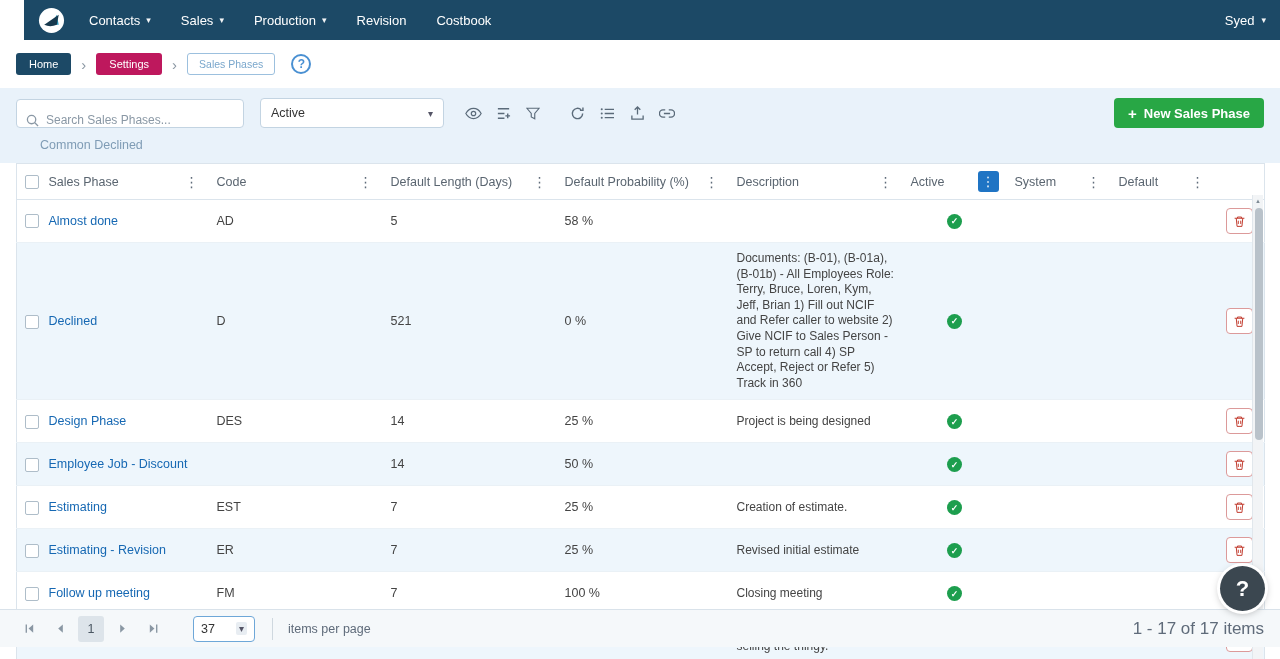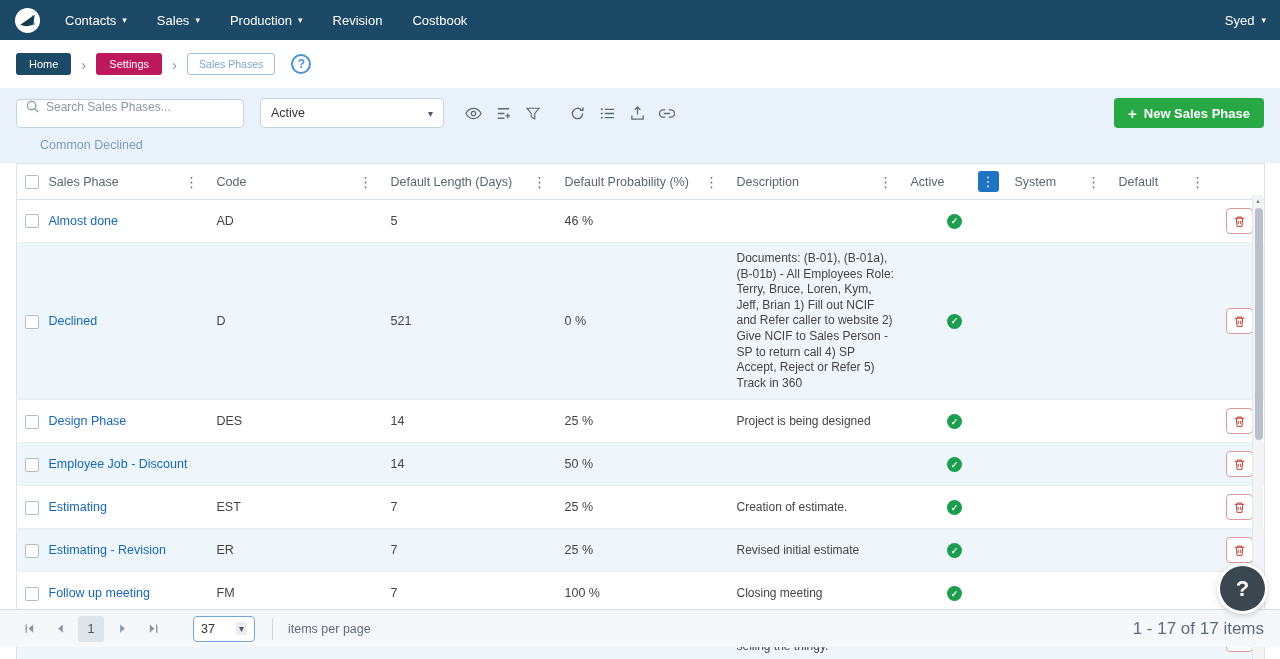--- a/index.html
+++ b/index.html
@@ -6,21 +6,21 @@
   html,body { width:1280px; height:659px; overflow:hidden; }
   body {
     font-family: "Liberation Sans", sans-serif;
     background:#fff; color:#333; position:relative; font-size:13px;
   }
   .spacer { flex:1; }
 
   
   .navbar {
     height:40px; background:#1c4966; display:flex; align-items:center;
-    padding:0 14px; color:#fff;
+    padding:0 14px; color:#fff;margin-left:24px;
   }
   .logo { width:27px; height:27px; margin-right:24px; cursor:pointer; flex:0 0 auto; }
   .nav-items { display:flex; align-items:center; gap:30px; }
   .nav-item { display:flex; align-items:center; gap:6px; font-size:13px; cursor:pointer; white-space:nowrap; }
   .nav-item .caret { font-size:9px; opacity:.95; }
   .user-menu { display:flex; align-items:center; gap:7px; cursor:pointer; }
 
   
   .breadcrumb-bar { height:48px; display:flex; align-items:center; gap:10px; padding:0 16px; background:#fff; }
   .bc-btn { border:none; border-radius:3px; font-family:inherit; font-size:11px; padding:5px 13px; cursor:pointer; }
@@ -32,21 +32,21 @@
     width:20px; height:20px; border:2px solid #4a90d2; border-radius:50%;
     color:#4a90d2; font-size:12px; font-weight:bold; display:flex; align-items:center;
     justify-content:center; margin-left:6px; cursor:pointer;
   }
 
   
   .toolbar-section { background:#e9f2fa; padding:10px 16px 0 16px; }
   .toolbar-row { display:flex; align-items:center; }
   .search-box {
     width:228px; height:29px; background:#fff; border:1px solid #c3d4e2; border-radius:4px;
-    display:flex; align-items:flex-start; padding:0 9px; gap:7px; color:#8a98a5;
+    display:flex; align-items:flex-end; padding:0 9px; gap:7px; color:#8a98a5;
   }
   .search-box input {
     border:none; outline:none; flex:1; font-family:inherit; font-size:12px; color:#333; background:transparent;
   }
   .search-box input::placeholder { color:#8a98a5; }
   .select {
     width:184px; height:30px; background:#fff; border:1px solid #c3d4e2; border-radius:4px;
     display:flex; align-items:center; justify-content:space-between; padding:0 10px;
     font-size:12.5px; color:#333; margin-left:16px; cursor:pointer;
   }
@@ -318,21 +318,21 @@
           </th>
         <th></th>
       </tr>
     </thead>
     <tbody>
       <tr>
         <td><span class="checkbox"></span></td>
         <td><a class="link">Almost done</a></td>
         <td>AD</td>
         <td>5</td>
-        <td>46 %</td>
+        <td>58 %</td>
         <td class="desc"></td>
         <td class="center"><span class="check-badge">
               <span>✓</span>
             </span></td>
         <td></td>
         <td></td>
         <td class="center"><button class="trash-btn">
               <svg viewBox="0 0 16 16" width="13" height="13">
                 <path d="M2 4h12M5.5 4V2.5h5V4M4 4l1 10h6l1-10M6.5 7v4M9.5 7v4" stroke="currentColor" stroke-width="1.2" fill="none"></path>
               </svg>

